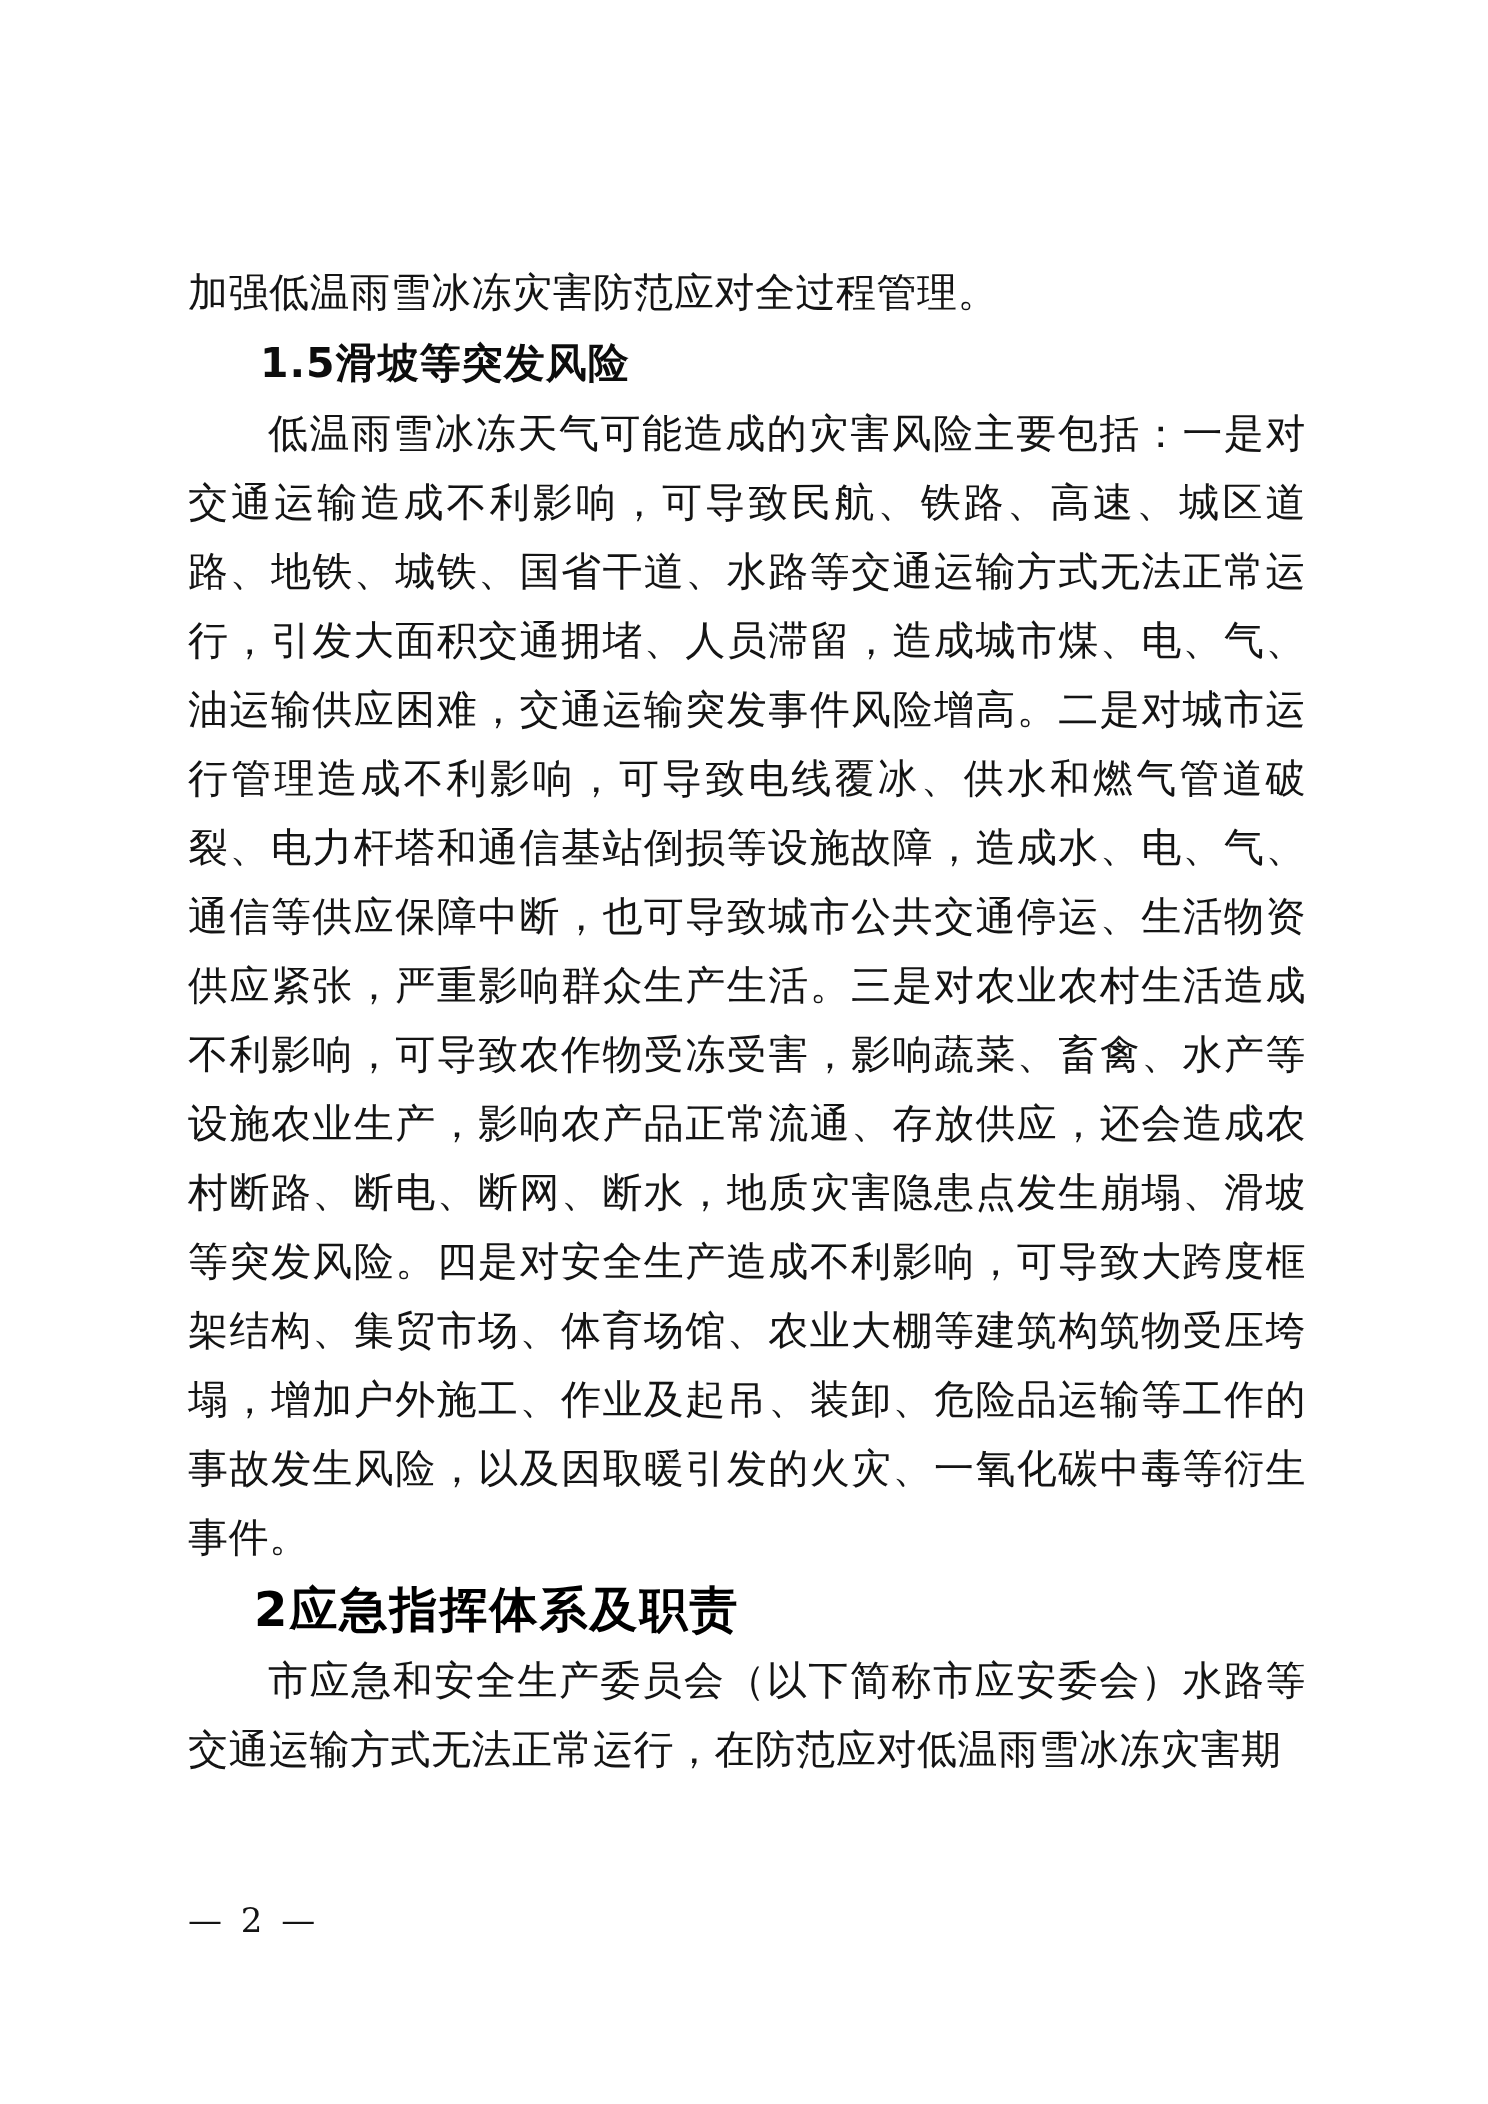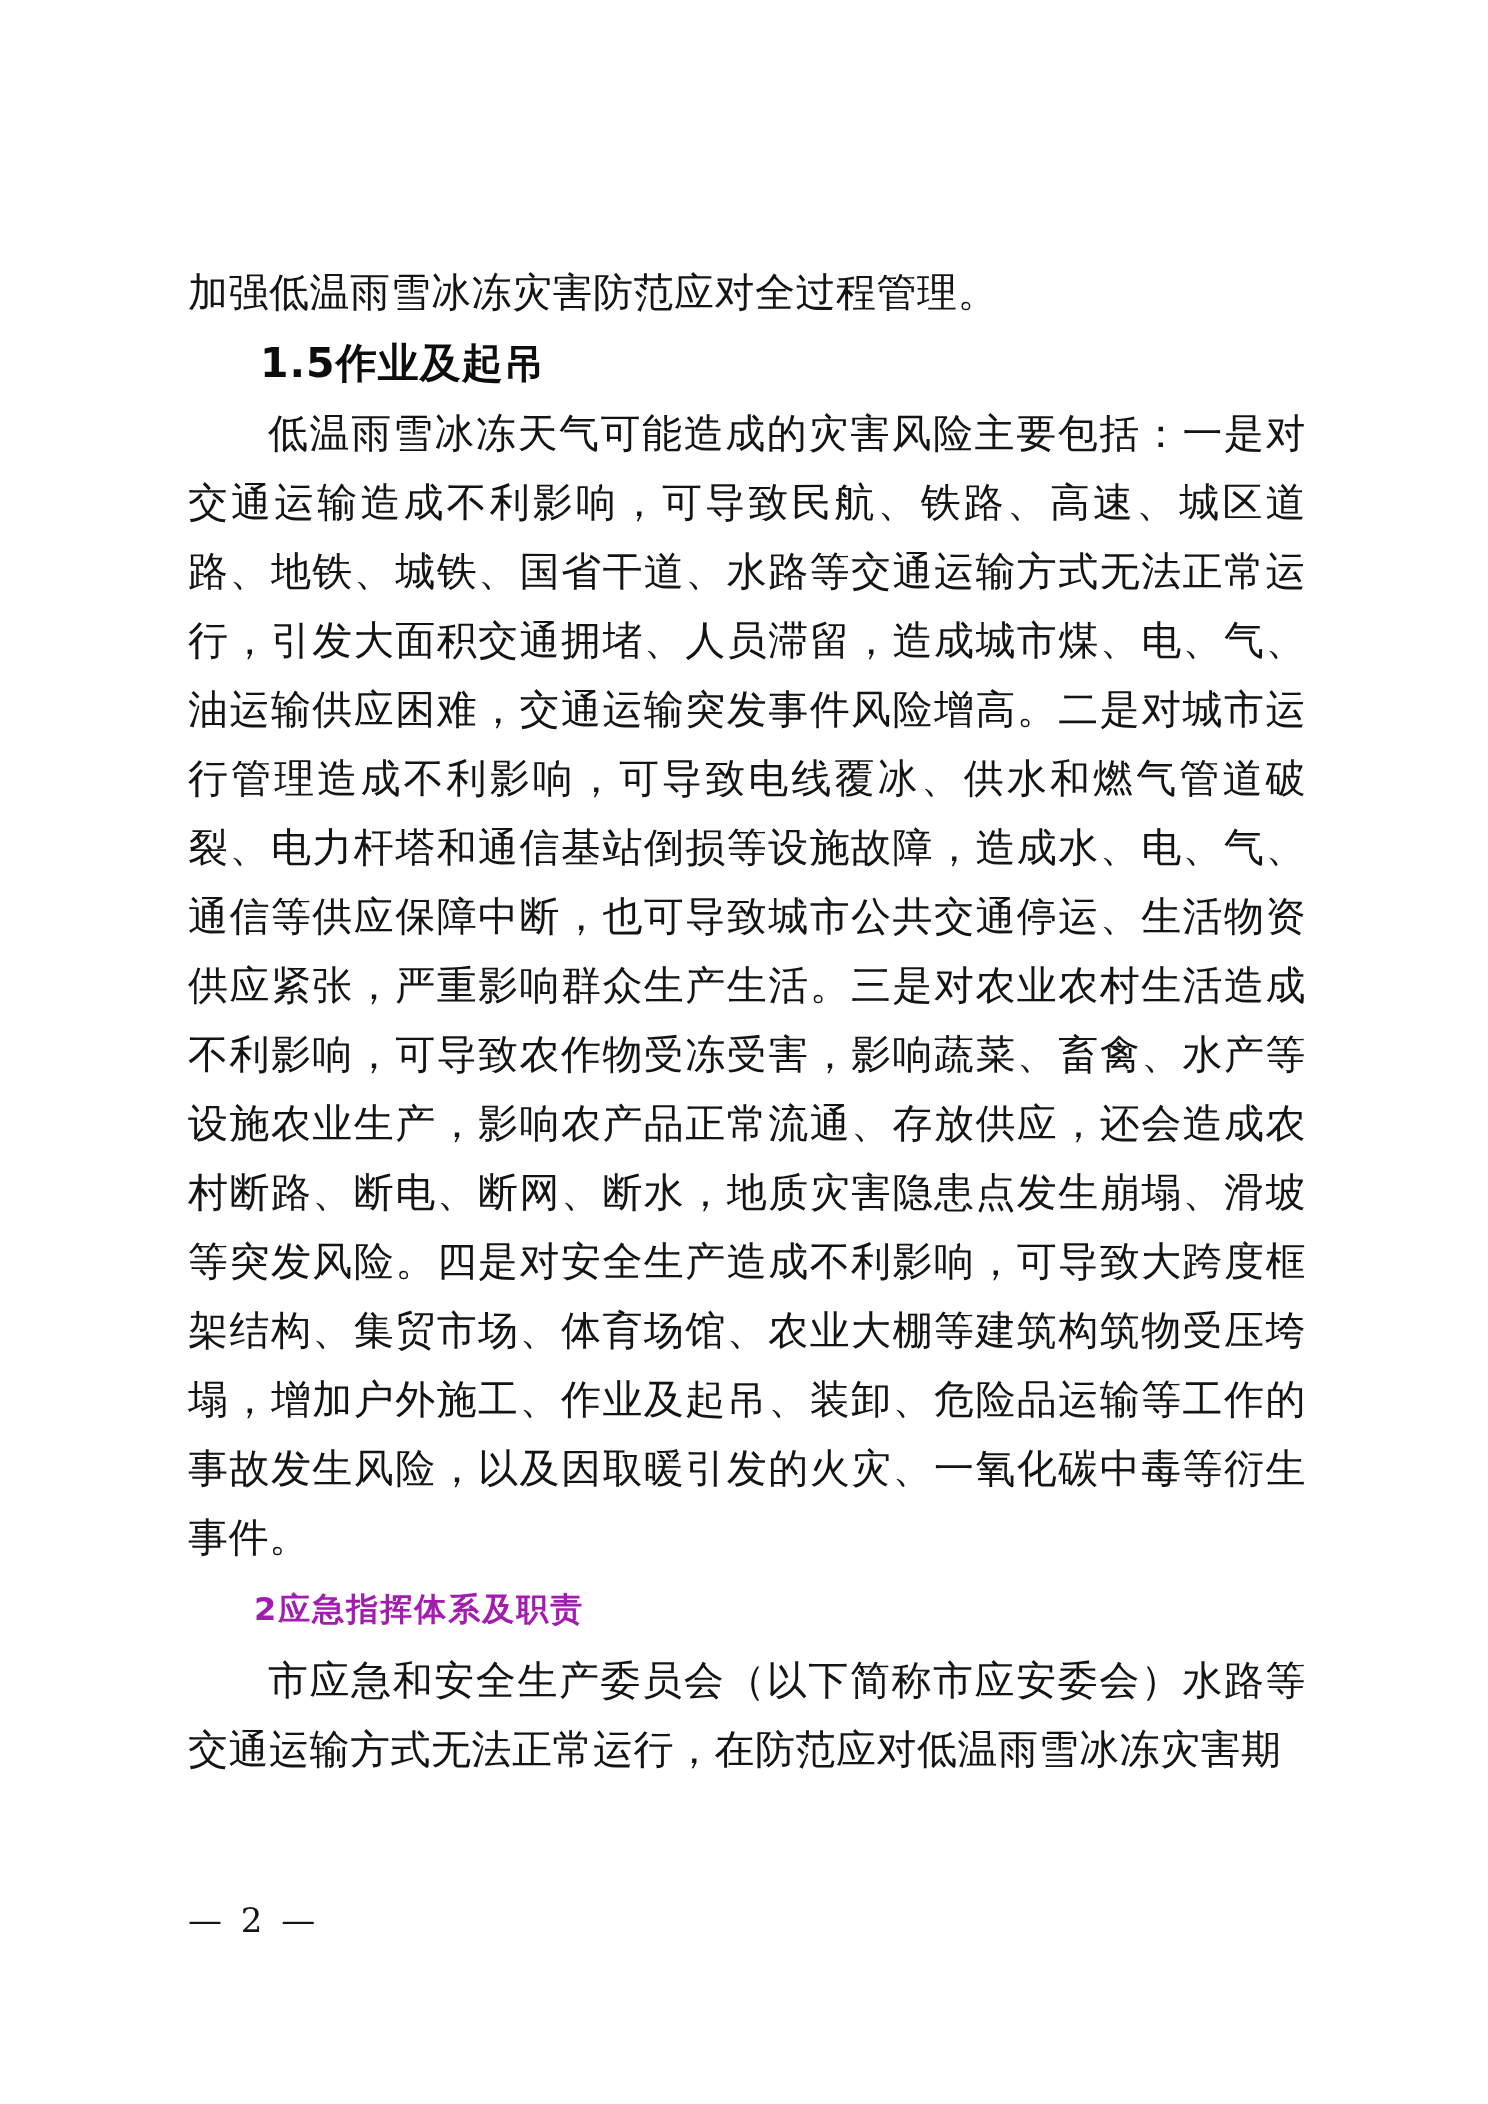--- a/index.html
+++ b/index.html
@@ -47,25 +47,25 @@
     font-size: 41px;
     line-height: 72px;
     font-weight: bold;
     font-family: "DejaVu Sans", "Liberation Sans", sans-serif;
     color: #0d0d0d;
     text-indent: 72px;
     letter-spacing: 1px;
   }
   h2.heading-main {
     margin: 0;
-    font-size: 32px;
+    font-size: 48px;
     line-height: 74px;
     font-weight: bold;
     font-family: "DejaVu Sans", "Liberation Sans", sans-serif;
-    color: #a21caf;
+    color: #000000;
     text-indent: 66px;
     letter-spacing: 2px;
   }
   .heading-num {
   }
   .footer {
     position: absolute;
     left: 188px;
     top: 1900px;
     width: 1118px;
@@ -79,21 +79,21 @@
 </head>
 <body>
 
 <div class="page">
 
   <div class="content">
 
     <p class="body-text">加强低温雨雪冰冻灾害防范应对全过程管理。</p>
 
     <h3 class="heading">
-      <span class="heading-num">1.5</span><span>作业及起吊</span>
+      <span class="heading-num">1.5</span><span>滑坡等突发风险</span>
     </h3>
 
     <p class="body-text indent">低温雨雪冰冻天气可能造成的灾害风险主要包括：一是对交通运输造成不利影响，可导致民航、铁路、高速、城区道路、地铁、城铁、国省干道、水路等交通运输方式无法正常运行，引发大面积交通拥堵、人员滞留，造成城市煤、电、气、油运输供应困难，交通运输突发事件风险增高。二是对城市运行管理造成不利影响，可导致电线覆冰、供水和燃气管道破裂、电力杆塔和通信基站倒损等设施故障，造成水、电、气、通信等供应保障中断，也可导致城市公共交通停运、生活物资供应紧张，严重影响群众生产生活。三是对农业农村生活造成不利影响，可导致农作物受冻受害，影响蔬菜、畜禽、水产等设施农业生产，影响农产品正常流通、存放供应，还会造成农村断路、断电、断网、断水，地质灾害隐患点发生崩塌、滑坡等突发风险。四是对安全生产造成不利影响，可导致大跨度框架结构、集贸市场、体育场馆、农业大棚等建筑构筑物受压垮塌，增加户外施工、作业及起吊、装卸、危险品运输等工作的事故发生风险，以及因取暖引发的火灾、一氧化碳中毒等衍生事件。</p>
 
     <h2 class="heading-main">
       <span class="heading-num">2</span><span>应急指挥体系及职责</span>
     </h2>
 
     <p class="body-text indent">市应急和安全生产委员会（以下简称市应安委会）水路等交通运输方式无法正常运行，在防范应对低温雨雪冰冻灾害期</p>
 

